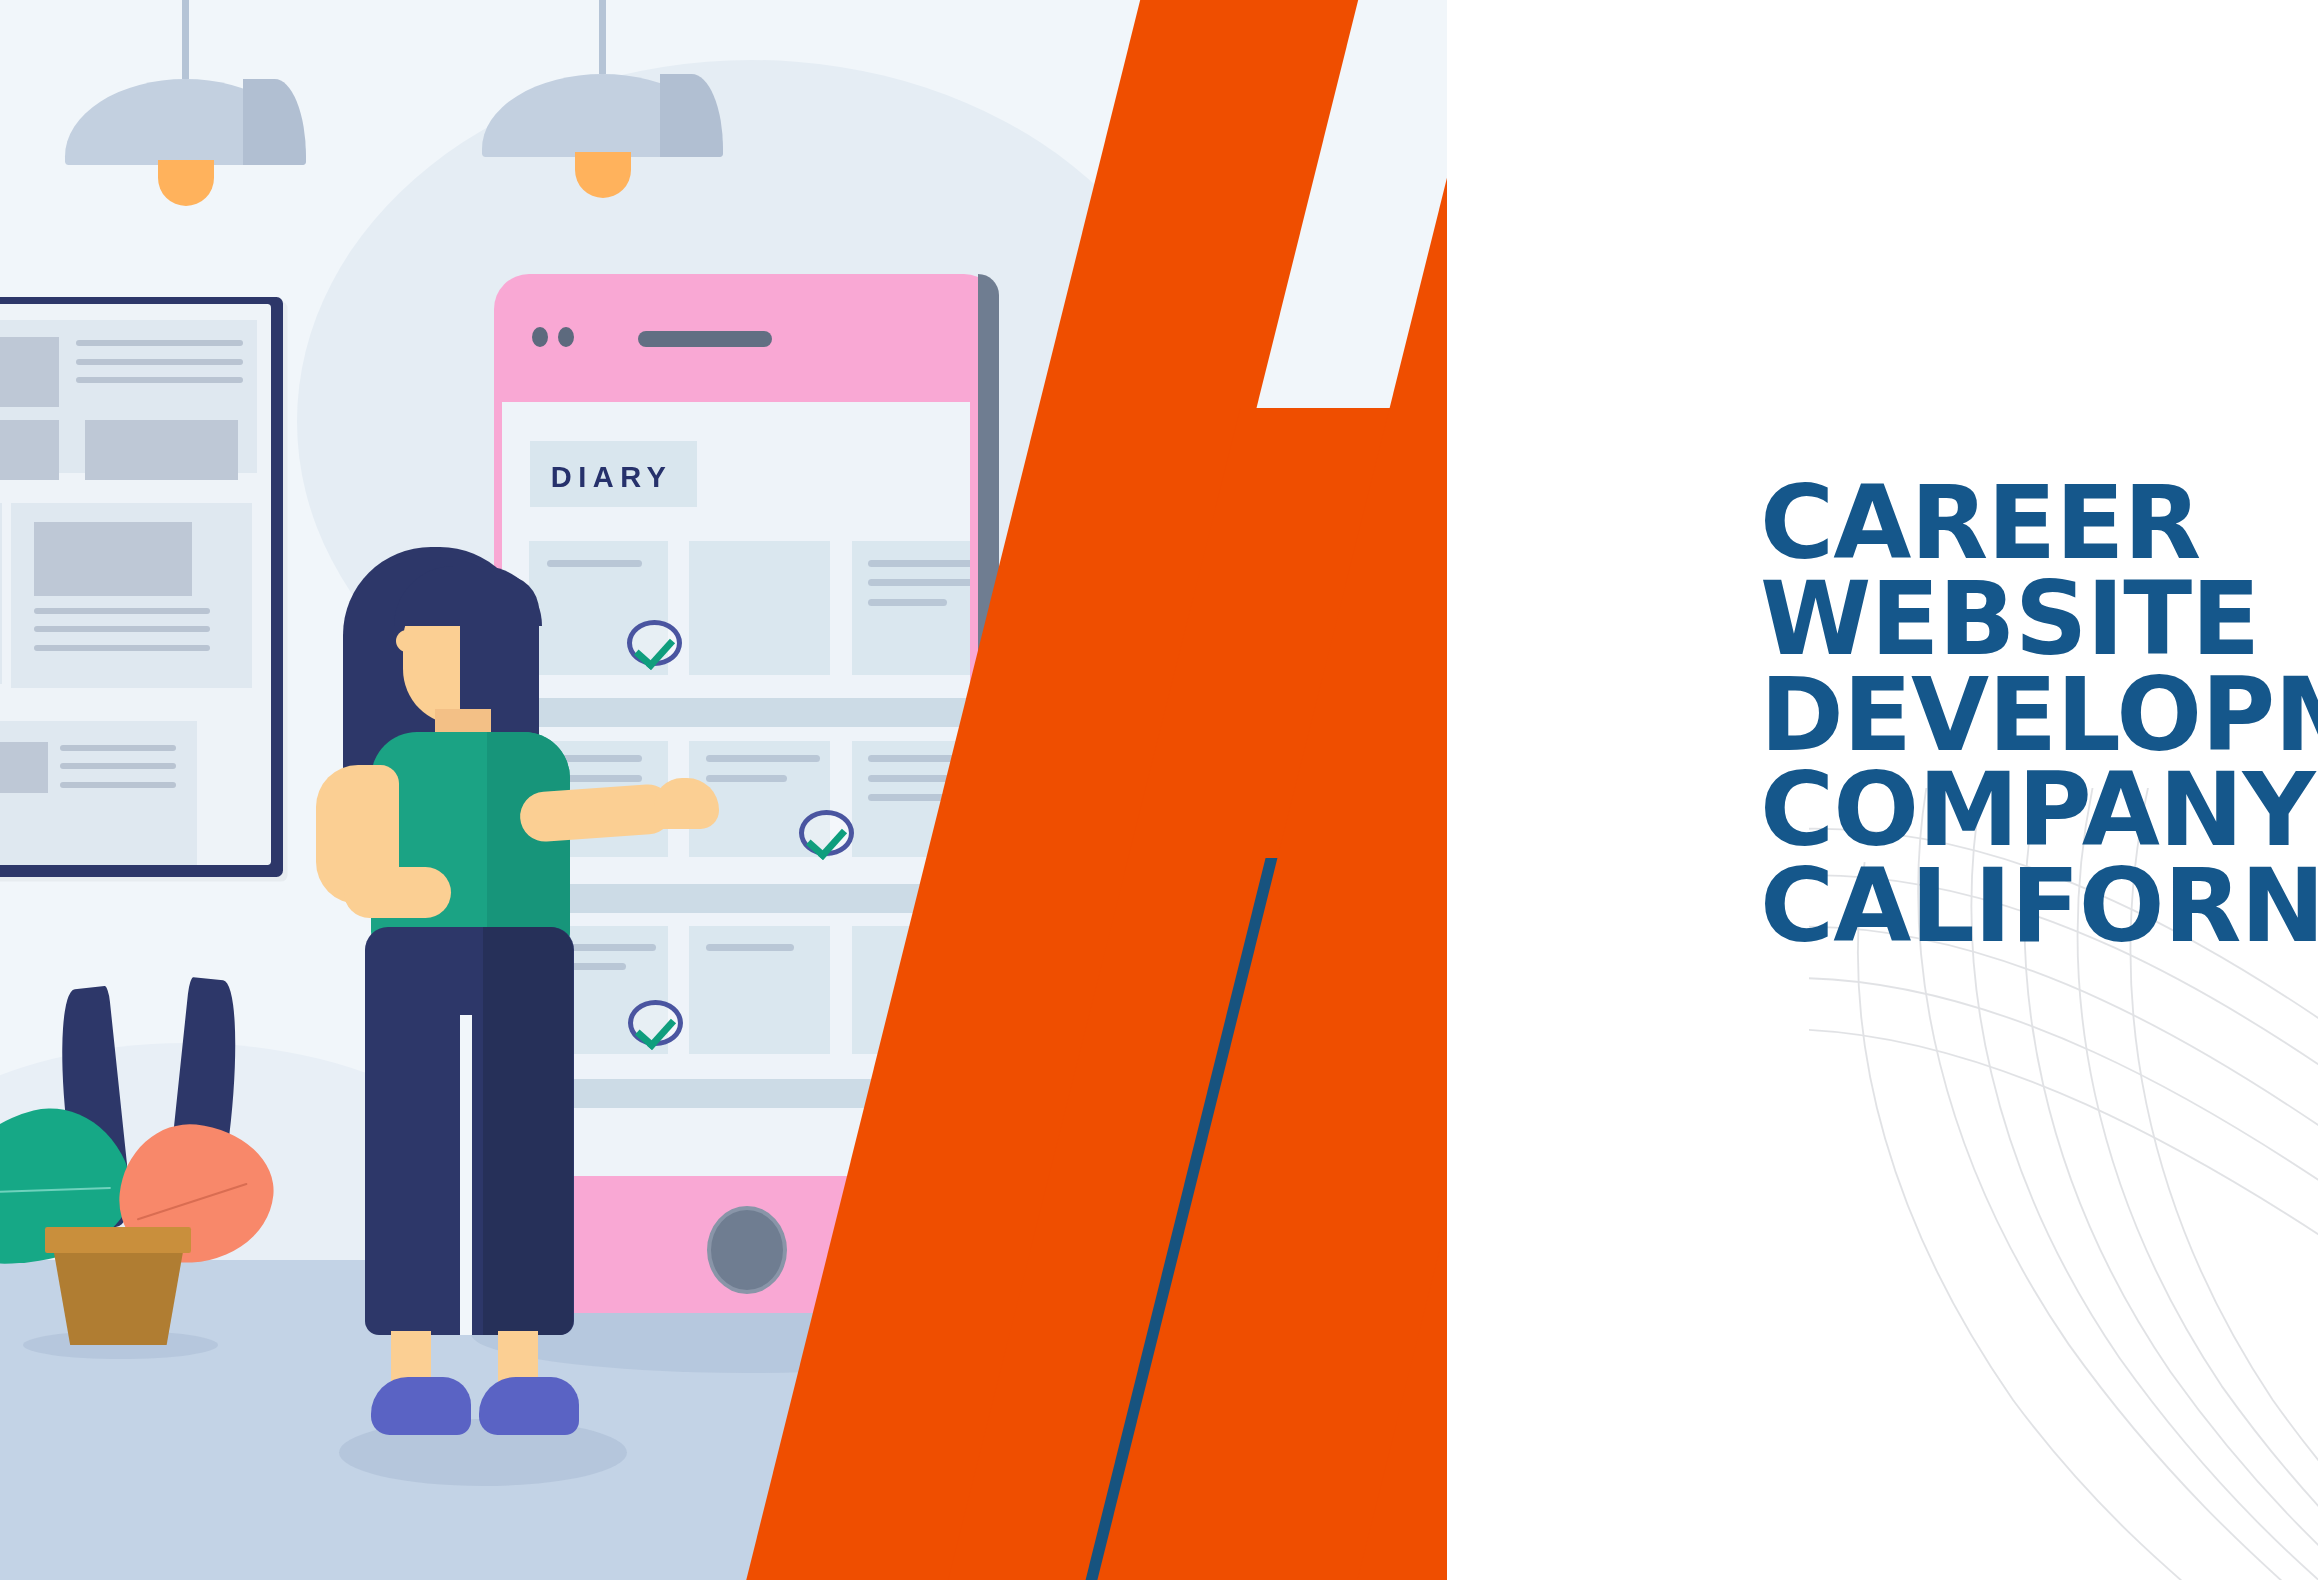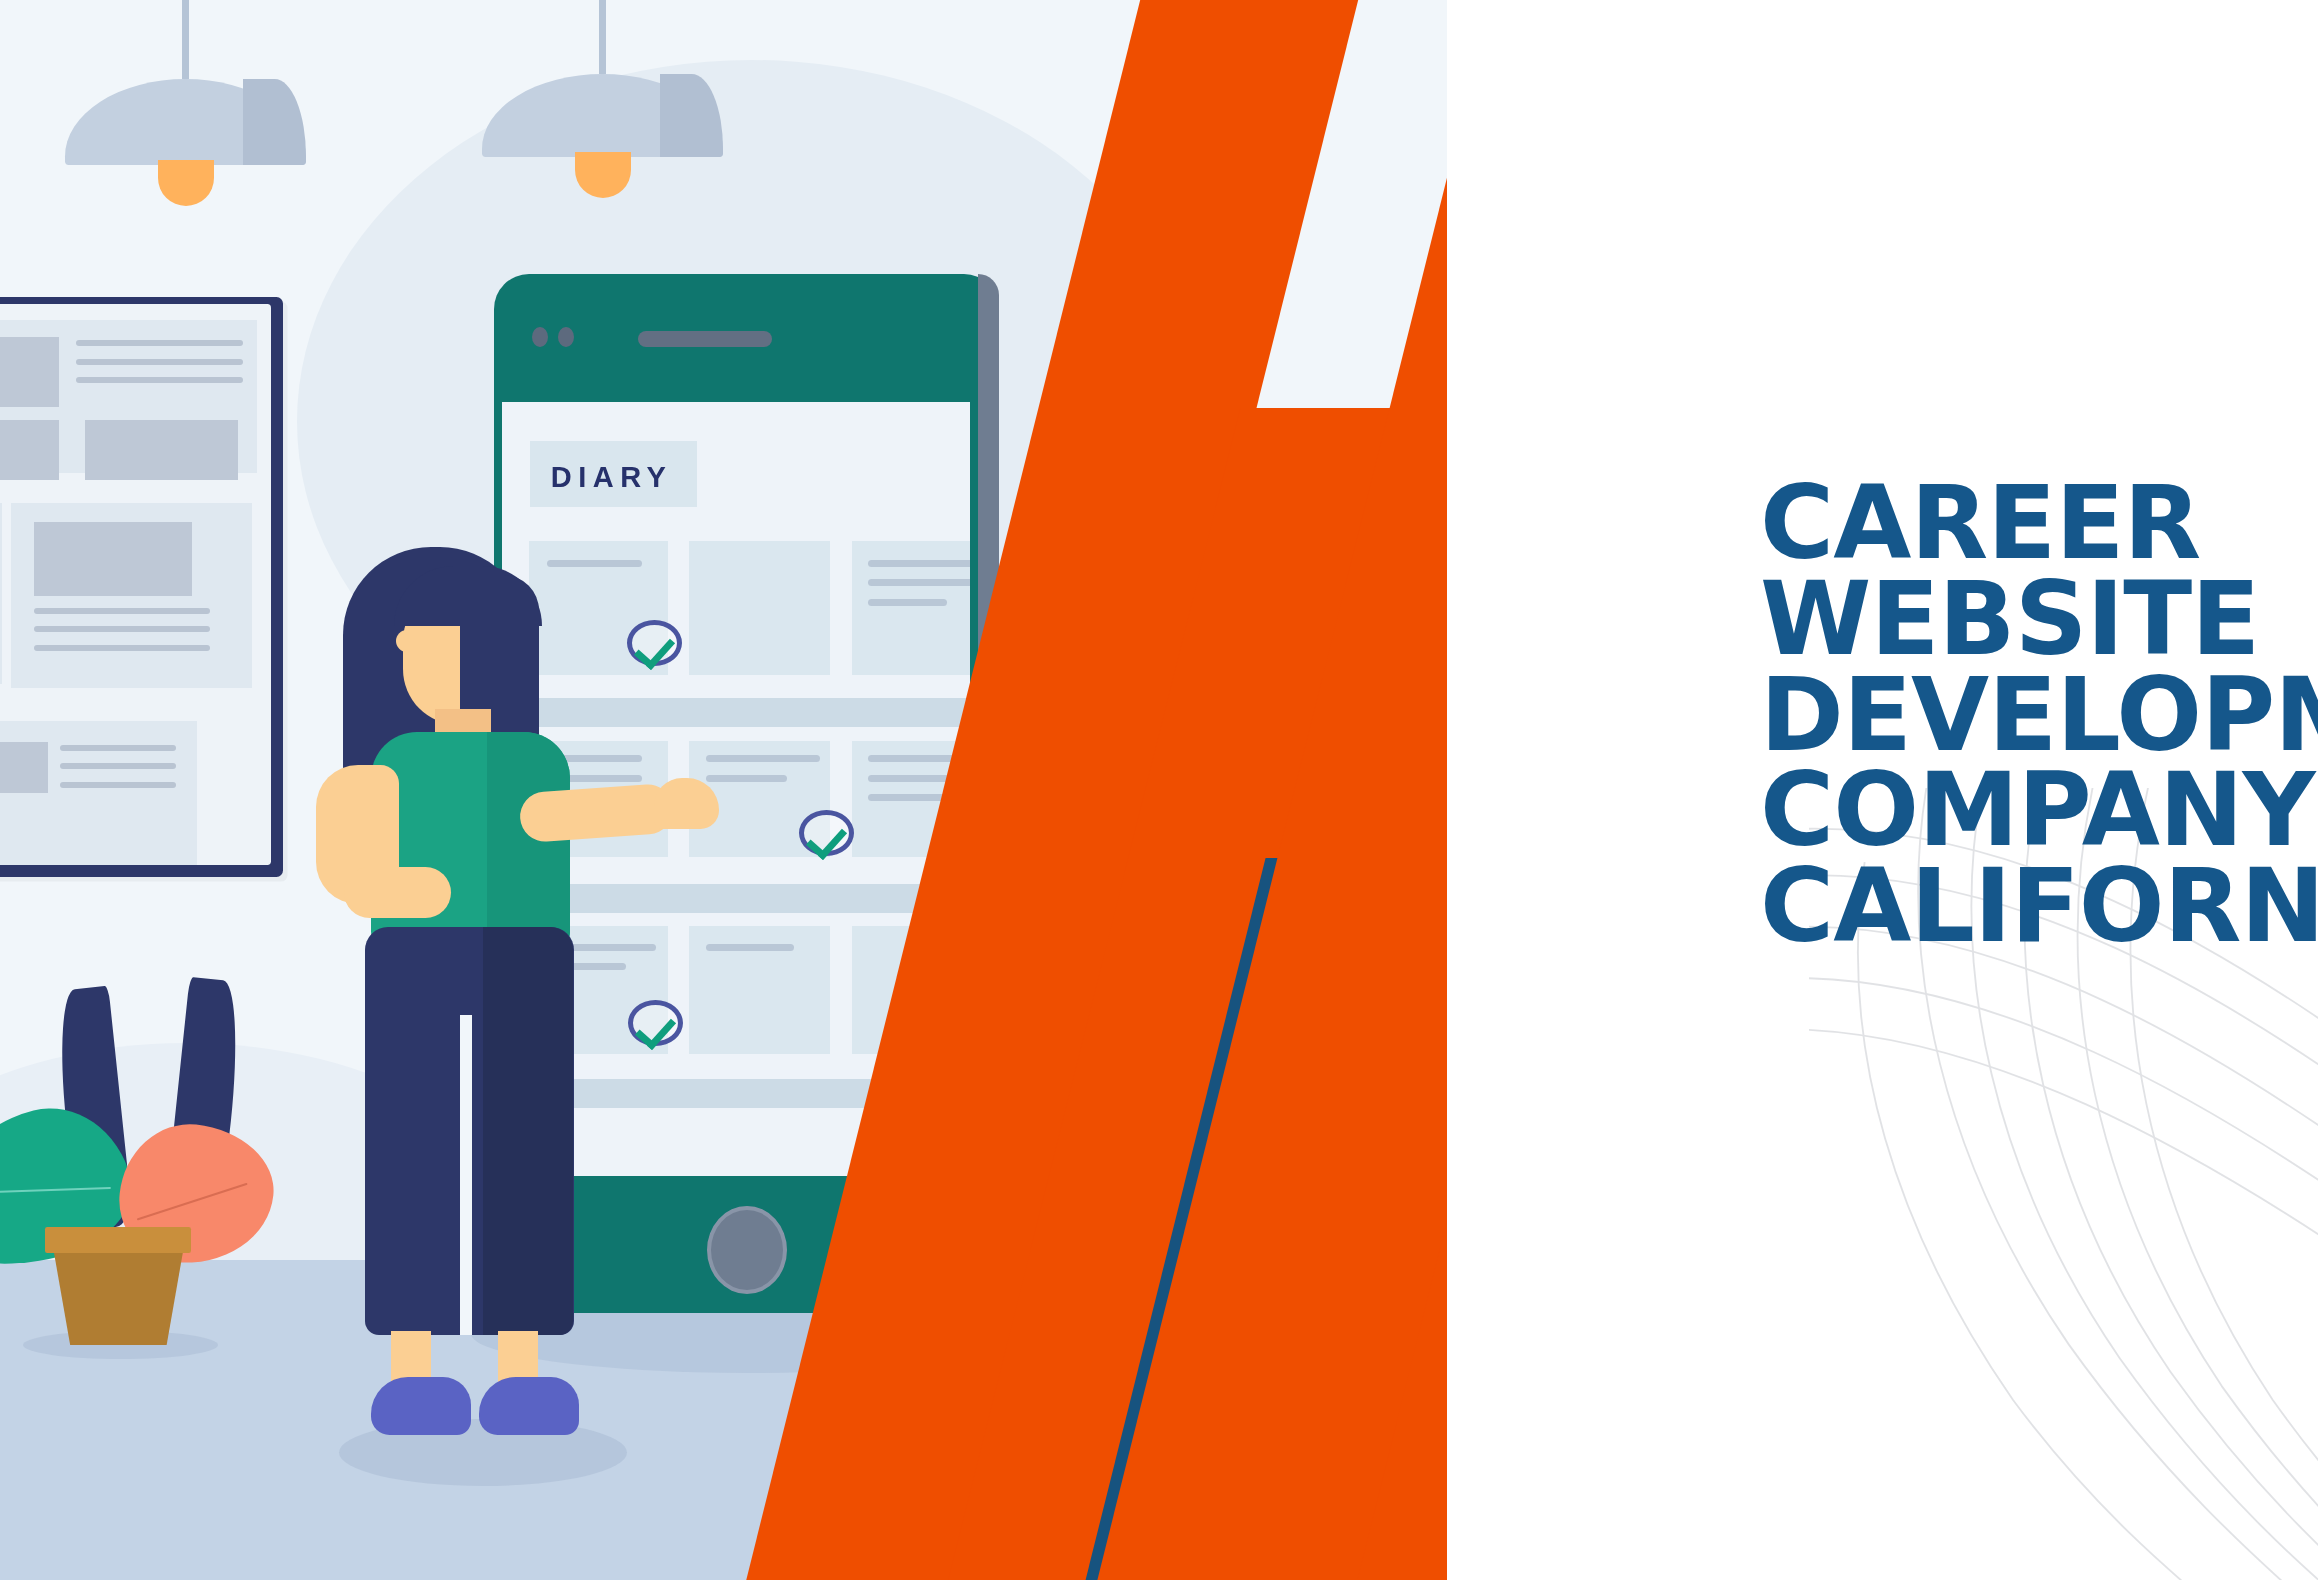--- a/index.html
+++ b/index.html
@@ -115,21 +115,21 @@
     background:#c98f3c;border-radius:2.3px;
   }
   .pot-shadow{
     position:absolute;left:28px;top:371px;width:195px;height:28px;
     background:#b0c2d8;border-radius:50%;opacity:.7;
   }
 
   
   .phone{
     position:absolute;left:494px;top:274px;width:505px;height:1039px;
-    background:#0f766e;border-radius:35px;text-align:center;
+    background:#f9a8d4;border-radius:35px;text-align:center;
   }
   .phone-shade{
     position:absolute;right:0;top:0;width:21.3px;height:100%;
     background:#6f7d91;border-radius:0 35px 35px 0;
   }
   .phone-cam{position:absolute;left:38px;top:53px;width:16px;height:20.4px;background:#5d6a7e;border-radius:50%;}
   .phone-cam2{position:absolute;left:64px;top:53px;width:16px;height:20.4px;background:#5d6a7e;border-radius:50%;}
   .phone-speaker{position:absolute;left:144px;top:57px;width:134px;height:16px;background:#626f83;border-radius:8.3px;}
   .phone-screen{
     position:absolute;left:8.3px;top:128px;width:468px;height:774px;

